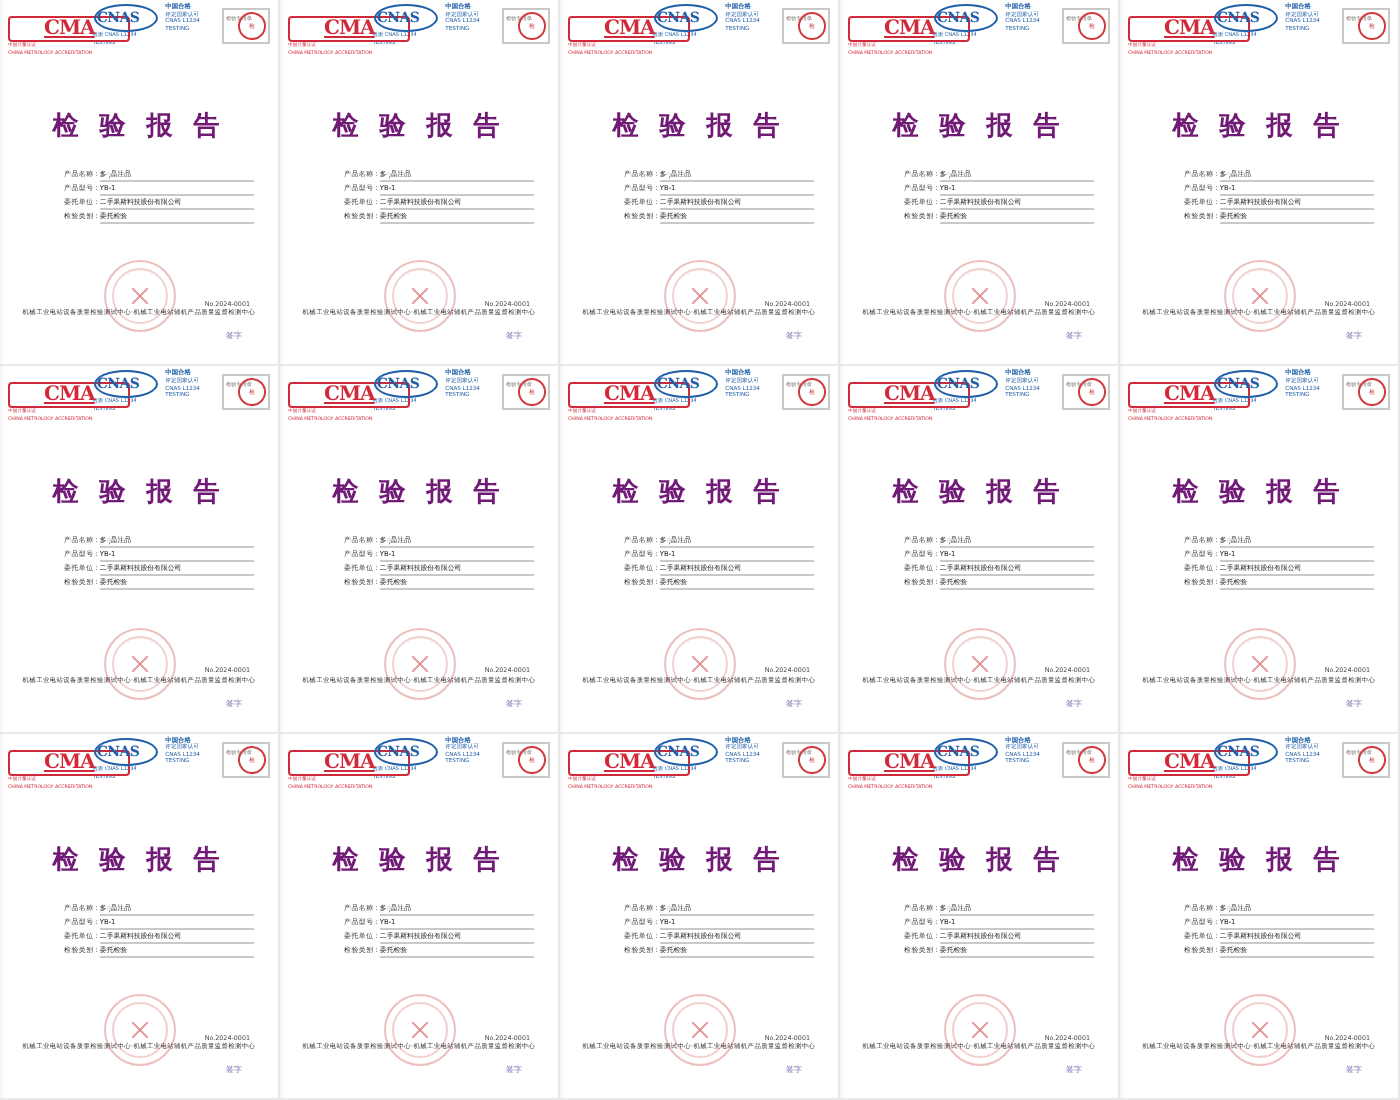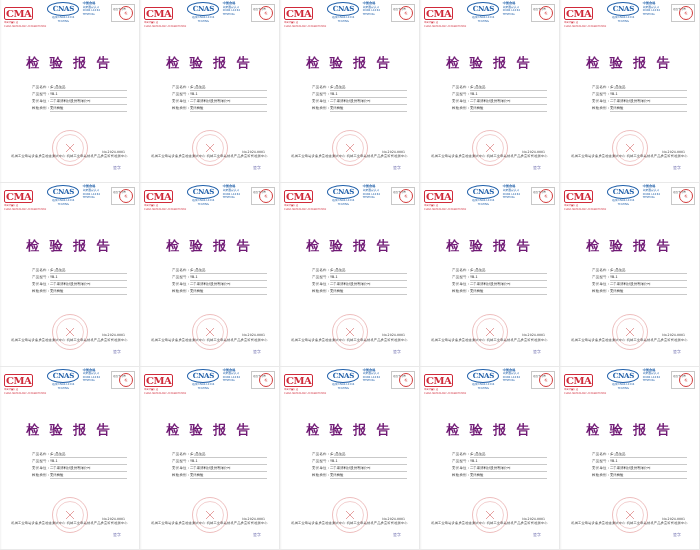--- a/index.html
+++ b/index.html
@@ -58,35 +58,35 @@
   .cma-mark {
     font-family: "DejaVu Serif", "Liberation Serif", serif;
     font-size: 10px;
     font-weight: bold;
     color: #d02a3a;
     letter-spacing: -0.5px;
     line-height: 11px;
     border: 1px solid #d02a3a;
     border-radius: 2px;
     display: inline-block;
-    padding: 0 1px;
+    padding: 0 17px;
+    text-decoration: underline;
   }
   .cma-sub {
     font-size: 2.6px;
     color: #d02a3a;
     line-height: 4px;
     white-space: nowrap;
     transform: scale(0.9);
     transform-origin: left top;
   }
   .logo-cnas {
     width: 34px;
     height: 20px;
     flex: 0 0 auto;
-    text-align: center;
   }
   .cnas-oval {
     width: 30px;
     height: 12px;
     border: 1px solid #1f5fa9;
     border-radius: 50%;
     margin: 0 auto;
     position: relative;
   }
   .cnas-text {

